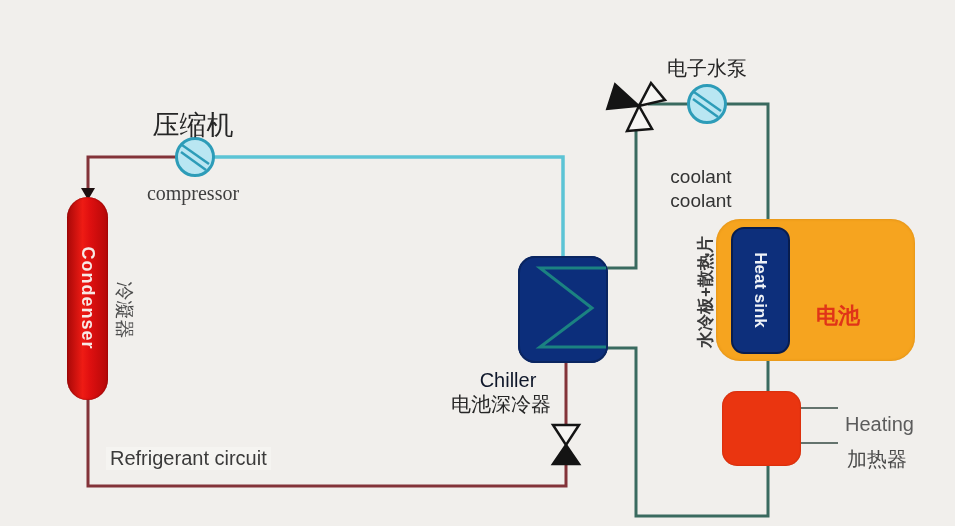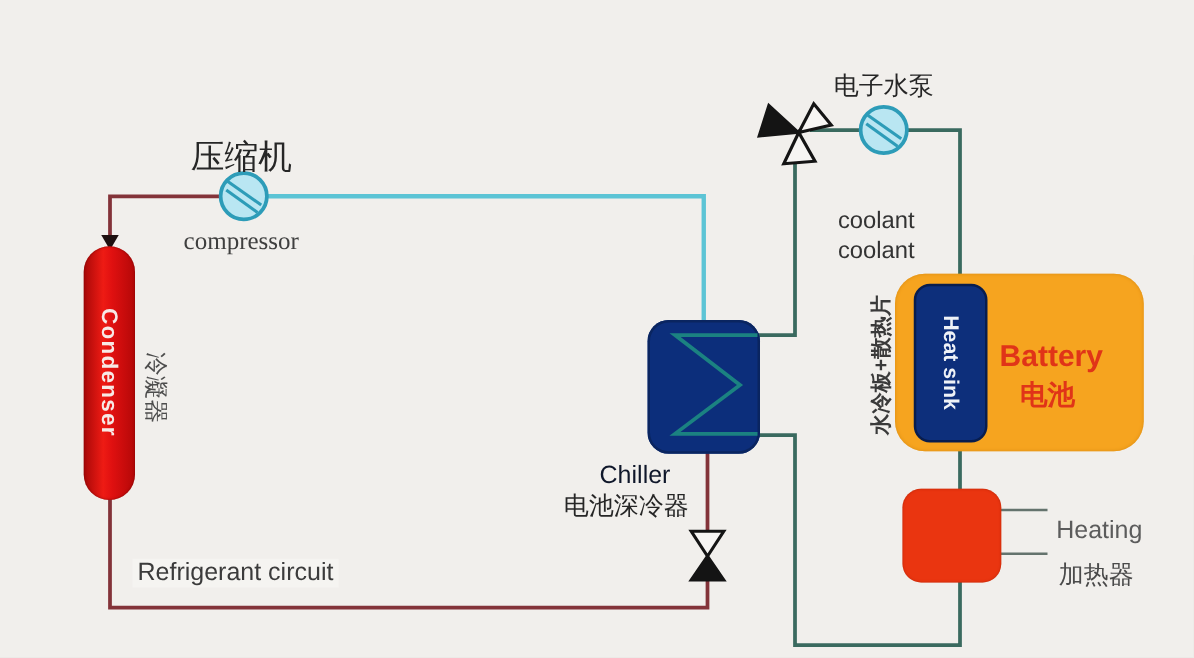--- a/index.html
+++ b/index.html
@@ -145,21 +145,20 @@
   <div id="pump-label-zh" class="lbl">电子水泵</div>
   <div id="coolant-label" class="lbl">
     <div>coolant</div>
     <div>coolant</div>
   </div>
 
   <div id="battery" class="comp"></div>
   <div id="heatsink" class="comp"></div>
   <div id="heatsink-label" class="lbl">Heat sink</div>
   <div id="coldplate-label" class="lbl">水冷板+散热片</div>
-  <div id="battery-label-en" class="lbl">Battery</div>
   <div id="battery-label-zh" class="lbl">电池</div>
 
   <div id="heating" class="comp"></div>
   <div id="heating-label-en" class="lbl">Heating</div>
   <div id="heating-label-zh" class="lbl">加热器</div>
 
   <div id="refrigerant-label" class="lbl">Refrigerant circuit</div>
 
 </div>
 

